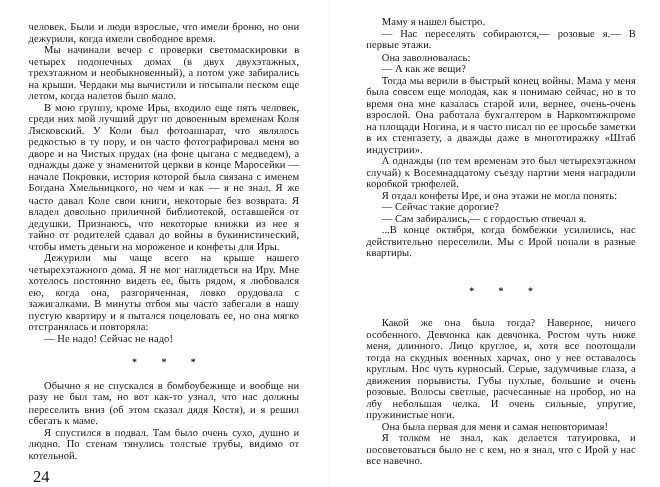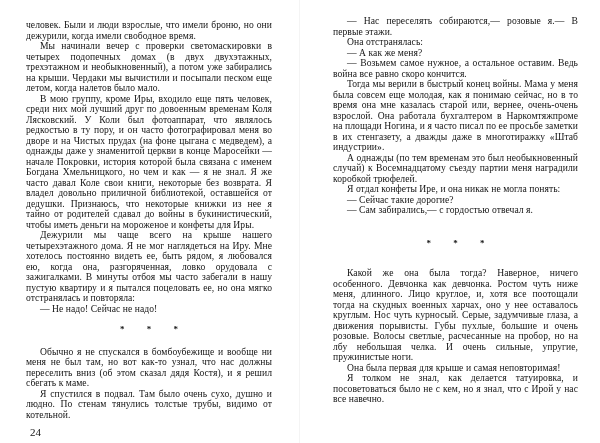--- a/index.html
+++ b/index.html
@@ -18,56 +18,57 @@
   .page-left .col { left: 26px; top: 20px; width: 246px; }
   .page-right .col { left: 33px; top: 16px; width: 245px; }
   .p { margin: 0; text-indent: 14px; }
   .p.noind { text-indent: 0; }
   .stars {
     text-align: center; font-size: 9px; letter-spacing: 10px;
     margin: 10px 0 12px 0; font-weight: bold; padding-left: 10px;
   }
   .page-right .stars { margin: 22px 0 20px 0; }
   .pagenum {
-    position: absolute; left: 30px; top: 426px; font-size: 11px;
+    position: absolute; left: 30px; top: 426px; font-size: 15px;
   }
   .gutter {
     position: absolute; left: 299px; top: 0; width: 1px; height: 443px;
     background: #f4f4f4;
   }
 </style>
 </head>
 <body>
 
 <div class="page page-left">
   <div class="col">
     <p class="p noind">человек. Были и люди взрослые, что имели броню, но они дежурили, когда имели свободное время.</p>
     <p class="p">Мы начинали вечер с проверки светомаскировки в четырех подопечных домах (в двух двухэтажных, трехэтажном и необыкновенный), а потом уже забирались на крыши. Чердаки мы вычистили и посыпали песком еще летом, когда налетов было мало.</p>
     <p class="p">В мою группу, кроме Иры, входило еще пять человек, среди них мой лучший друг по довоенным временам Коля Лясковский. У Коли был фотоаппарат, что являлось редкостью в ту пору, и он часто фотографировал меня во дворе и на Чистых прудах (на фоне цыгана с медведем), а однажды даже у знаменитой церкви в конце Маросейки — начале Покровки, история которой была связана с именем Богдана Хмельницкого, но чем и как — я не знал. Я же часто давал Коле свои книги, некоторые без возврата. Я владел довольно приличной библиотекой, оставшейся от дедушки. Признаюсь, что некоторые книжки из нее я тайно от родителей сдавал до войны в букинистический, чтобы иметь деньги на мороженое и конфеты для Иры.</p>
     <p class="p">Дежурили мы чаще всего на крыше нашего четырехэтажного дома. Я не мог наглядеться на Иру. Мне хотелось постоянно видеть ее, быть рядом, я любовался ею, когда она, разгоряченная, ловко орудовала с зажигалками. В минуты отбоя мы часто забегали в нашу пустую квартиру и я пытался поцеловать ее, но она мягко отстранялась и повторяла:</p>
     <p class="p">— Не надо! Сейчас не надо!</p>
     <div class="stars">* * *</div>
-    <p class="p">Обычно я не спускался в бомбоубежище и вообще ни меня не был там, но вот как-то узнал, что нас должны переселить вниз (об этом сказал дядя Костя), и я решил сбегать к маме.</p>
+    <p class="p">Обычно я не спускался в бомбоубежище и вообще ни разу не был там, но вот как-то узнал, что нас должны переселить вниз (об этом сказал дядя Костя), и я решил сбегать к маме.</p>
     <p class="p">Я спустился в подвал. Там было очень сухо, душно и людно. По стенам тянулись толстые трубы, видимо от котельной.</p>
   </div>
   <div class="pagenum">24</div>
 </div>
 
 <div class="gutter"></div>
 
 <div class="page page-right">
   <div class="col">
+    <p class="p">Маму я нашел быстро.</p>
     <p class="p">— Нас переселять собираются,— розовые я.— В первые этажи.</p>
-    <p class="p">Она отстранялась:</p>
-    <p class="p">— А как же меня?</p>
-    <p class="p">— Возьмем самое нужное, а остальное оставим. Ведь война все равно скоро кончится.</p>
+    <p class="p">Она заволновалась:</p>
+    <p class="p">— А как же вещи?</p>
     <p class="p">Тогда мы верили в быстрый конец войны. Мама у меня была совсем еще молодая, как я понимаю сейчас, но в то время она мне казалась старой или, вернее, очень-очень взрослой. Она работала бухгалтером в Наркомтяжпроме на площади Ногина, и я часто писал по ее просьбе заметки в их стенгазету, а дважды даже в многотиражку «Штаб индустрии».</p>
-    <p class="p">А однажды (по тем временам это был необыкновенный случай) к Восемнадцатому съезду партии меня наградили коробкой трюфелей.</p>
-    <p class="p">Я отдал конфеты Ире, и она никак не могла понять:</p>
+    <p class="p">А однажды (по тем временам это был четырехэтажном случай) к Восемнадцатому съезду партии меня наградили коробкой трюфелей.</p>
+    <p class="p">Я отдал конфеты Ире, и она этажи не могла понять:</p>
     <p class="p">— Сейчас такие дорогие?</p>
     <p class="p">— Сам забирались,— с гордостью отвечал я.</p>
+    <p class="p">...В конце октября, когда бомбежки усилились, нас действительно переселили. Мы с Ирой попали в разные квартиры.</p>
     <div class="stars">* * *</div>
     <p class="p">Какой же она была тогда? Наверное, ничего особенного. Девчонка как девчонка. Ростом чуть ниже меня, длинного. Лицо круглое, и, хотя все поотощали тогда на скудных военных харчах, оно у нее оставалось круглым. Нос чуть курносый. Серые, задумчивые глаза, а движения порывисты. Губы пухлые, большие и очень розовые. Волосы светлые, расчесанные на пробор, но на лбу небольшая челка. И очень сильные, упругие, пружинистые ноги.</p>
-    <p class="p">Она была первая для крыше и самая неповторимая!</p>
+    <p class="p">Она была первая для меня и самая неповторимая!</p>
     <p class="p">Я толком не знал, как делается татуировка, и посоветоваться было не с кем, но я знал, что с Ирой у нас все навечно.</p>
 
   </div>
 </div>
 
 </body></html>

